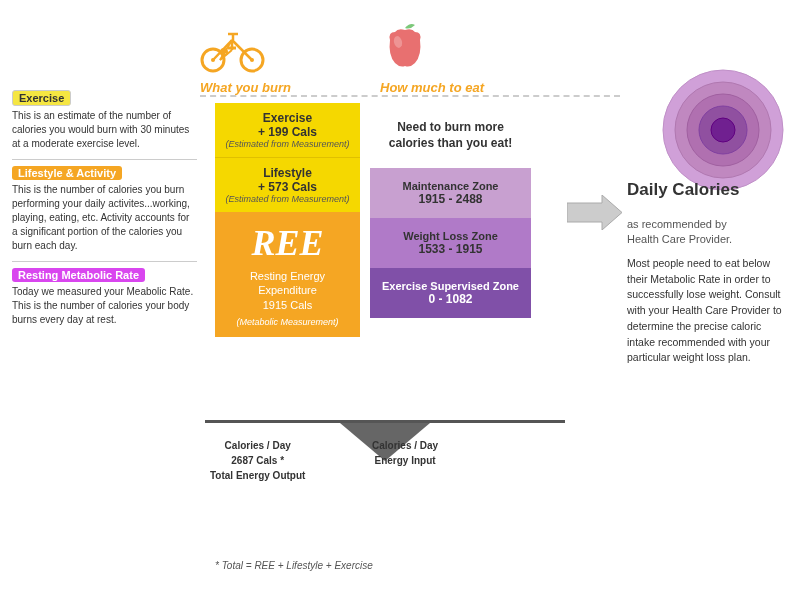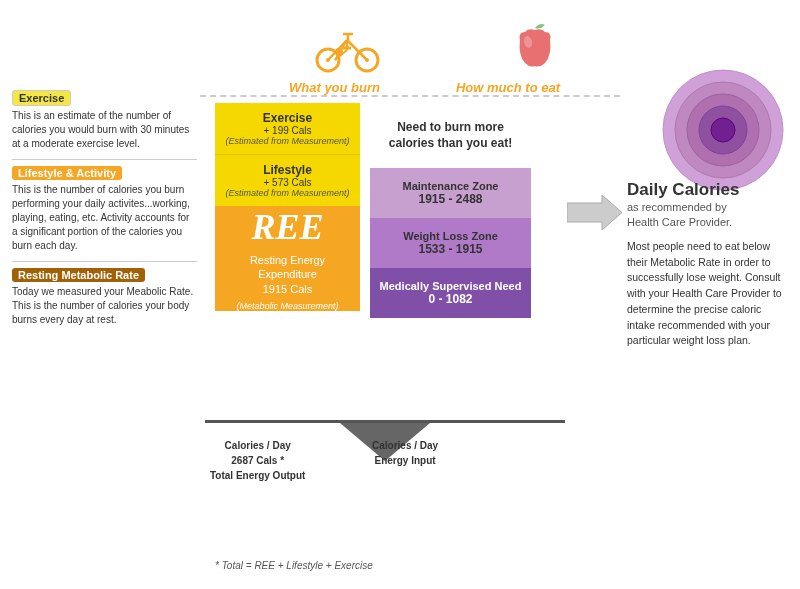--- a/index.html
+++ b/index.html
@@ -37,38 +37,38 @@
       display: inline-block;
       font-weight: bold;
       font-size: 11px;
       padding: 1px 6px;
       border-radius: 3px;
       margin-bottom: 3px;
     }
 
     .sidebar-label.exercise { background: #f5e642; color: #333; border: 1px solid #ccc; }
     .sidebar-label.lifestyle { background: #f5a623; color: #fff; }
-    .sidebar-label.resting { background: #a16207; color: #fff; }
+    .sidebar-label.resting { background: #d946ef; color: #fff; }
 
     .sidebar-text {
       font-size: 10px;
       line-height: 1.4;
       color: #333;
     }
 
     .sidebar-divider {
       border: none;
       border-top: 1px solid #ccc;
       margin: 6px 0;
     }
 
     .icon-section {
       display: flex;
       flex-direction: column;
-      align-items: flex-end;
+      align-items: flex-start;
       width: 50%;
     }
 
     .icon-label {
       font-size: 13px;
       color: #f5a623;
       font-style: italic;
       font-weight: bold;
       margin-top: 5px;
     }
@@ -89,34 +89,35 @@
       text-align: center;
     }
 
     .burn-item-label {
       font-size: 12px;
       font-weight: bold;
       color: #333;
     }
 
     .burn-item-cals {
-      font-size: 10px;
-      font-weight: normal;
+      font-size: 12px;
+      font-weight: bold;
       color: #333;
     }
 
     .burn-item-note {
       font-size: 9px;
       color: #555;
       font-style: italic;
     }
 
     .ree-section {
       background: #f5a623;
       width: 100%;
+      padding: 10px;
       text-align: center;
       flex: 1;
     }
 
     .ree-big {
       font-size: 36px;
       font-weight: bold;
       color: white;
       font-style: italic;
       font-family: Georgia, serif;
@@ -309,21 +310,21 @@
     </div>
     <div class="maintenance-zone">
       <div class="zone-label">Maintenance Zone</div>
       <div class="zone-range">1915 - 2488</div>
     </div>
     <div class="weight-loss-zone">
       <div class="zone-label">Weight Loss Zone</div>
       <div class="zone-range">1533 - 1915</div>
     </div>
     <div class="medically-zone">
-      <div class="zone-label">Medically Supervised Need</div>
+      <div class="zone-label">Exercise Supervised Zone</div>
       <div class="zone-range">0 - 1082</div>
     </div>
   </div>
 
   <div class="beam-container">
     <div class="beam-line"></div>
     <div class="beam-triangle"></div>
   </div>
 
   <div style="position:absolute; top:438px; left:210px; text-align:center; font-size:10px; font-weight:bold; color:#333; line-height:1.5;">
@@ -353,18 +354,18 @@
 
       <circle cx="65" cy="65" r="36" fill="#b070b0" stroke="#a060a0" stroke-width="1"></circle>
 
       <circle cx="65" cy="65" r="24" fill="#9050a0" stroke="#8040a0" stroke-width="1"></circle>
 
       <circle cx="65" cy="65" r="12" fill="#702090" stroke="#600080" stroke-width="1"></circle>
     </svg>
   </div>
 
   <div class="daily-calories-section">
-    <div style="font-size:17px; font-weight:bold; color:#333; margin-bottom:0;">Daily Calories</div>
+    <div style="font-size:17px; font-weight:bold; color:#333; margin-bottom:17px;">Daily Calories</div>
     <div style="font-size:11px; color:#555; margin-bottom:8px; line-height:1.4;">as recommended by<br>Health Care Provider.</div>
     <div style="font-size:10.5px; color:#333; line-height:1.5;">Most people need to eat below their Metabolic Rate in order to successfully lose weight.  Consult with your Health Care Provider to determine the precise caloric intake recommended with your particular weight loss plan.</div>
   </div>
 
 </div>
 
 </body></html>

